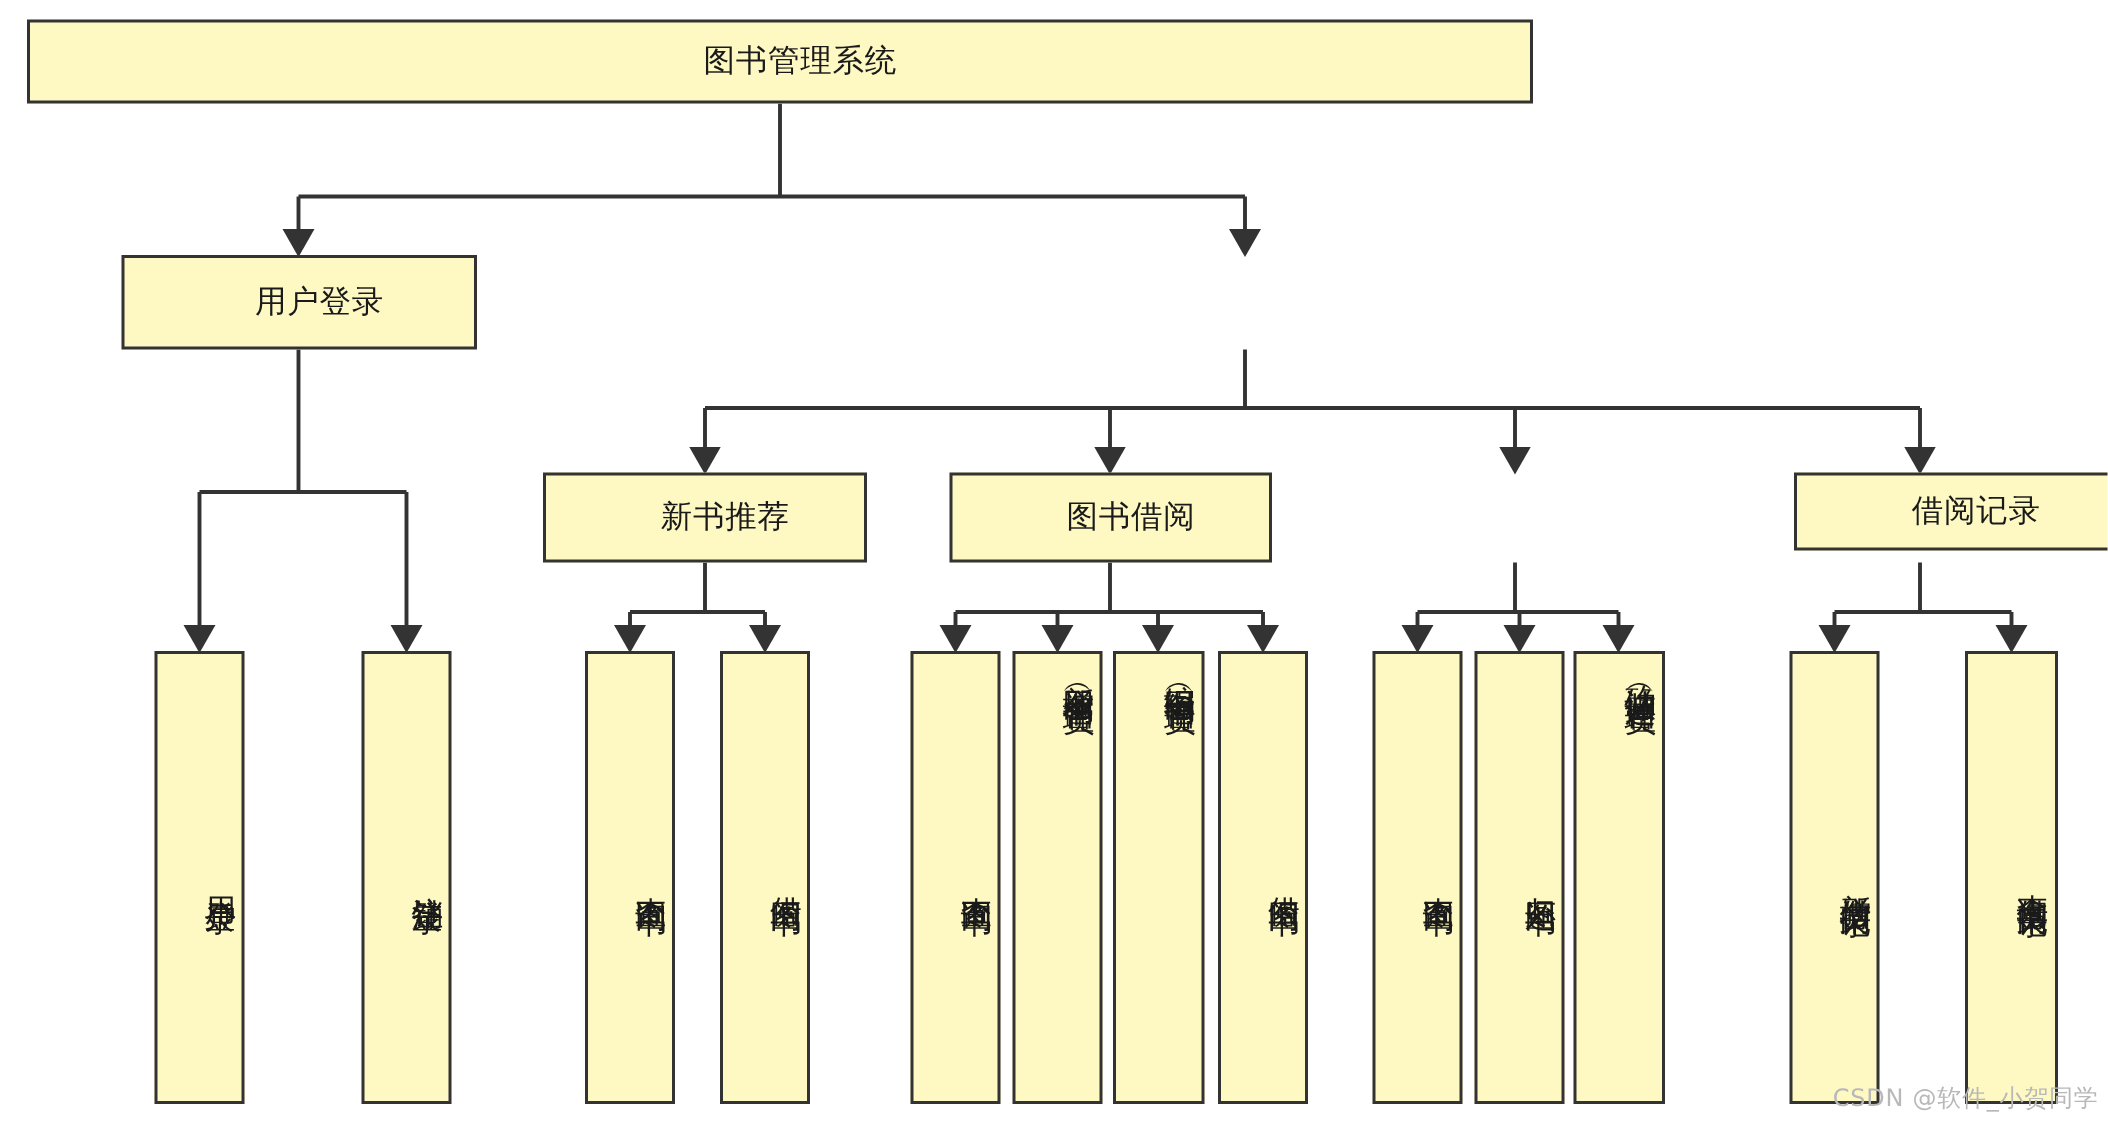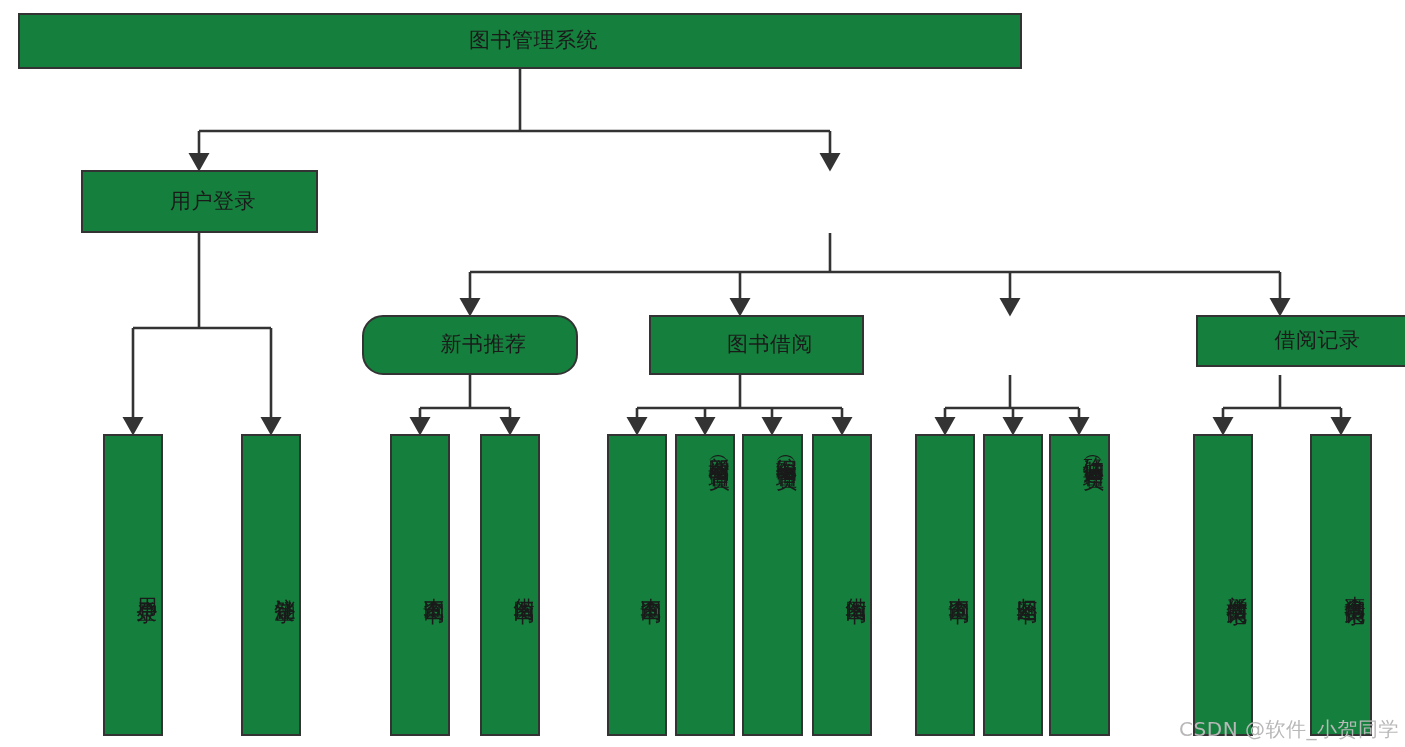--- a/index.html
+++ b/index.html
@@ -22,21 +22,21 @@
   svg#tree-svg {
     position: absolute;
     top: 0;
     left: 0;
     width: 1405px;
     height: 747px;
   }
   .node-box {
     position: absolute;
     box-sizing: border-box;
-    background: #15803d;
+    background: #fef9c3;
     border: 2.5px solid #333333;
     display: flex;
     align-items: center;
     justify-content: center;
     overflow: hidden;
     padding-left: 27px;
   }
   .node-label-h {
     font-size: 21px;
     color: #1a1a1a;
@@ -59,21 +59,21 @@
     padding-top: 4px;
   }
   .leaf-box.center-v {
     align-items: center;
     padding-top: 0;
   }
   #watermark {
     position: absolute;
     right: 6px;
     bottom: 4px;
-    font-size: 20px;
+    font-size: 16px;
     color: #b8b8b8;
     letter-spacing: 0.5px;
     white-space: nowrap;
     pointer-events: none;
   }
 </style>
 </head>
 <body>
 
 <div id="diagram-root">
@@ -122,24 +122,24 @@
   </svg>
 
   <div class="node-box" style="left: 18px; top: 13px; width: 1004px; height: 56px;">
     <span class="node-label-h">图书管理系统</span>
   </div>
 
   <div class="node-box" style="left: 81px; top: 170px; width: 237px; height: 63px;">
     <span class="node-label-h">用户登录</span>
   </div>
 
-  <div class="node-box" style="left: 362px; top: 315px; width: 216px; height: 60px; border-radius: 21px;">
+  <div class="node-box" style="left: 362px; top: 315px; width: 216px; height: 60px;">
     <span class="node-label-h">新书推荐</span>
   </div>
-  <div class="node-box" style="left: 633px; top: 315px; width: 215px; height: 60px; margin-left: 16px;">
+  <div class="node-box" style="left: 633px; top: 315px; width: 215px; height: 60px;">
     <span class="node-label-h">图书借阅</span>
   </div>
   <div class="node-box" style="left: 1172px; top: 315px; width: 216px; height: 52px; margin-left: 24px;">
     <span class="node-label-h">借阅记录</span>
   </div>
 
   <div class="node-box leaf-box center-v" style="left: 103px; top: 434px; width: 60px; height: 302px;">
     <span class="node-label-v">用户登录</span>
   </div>
   <div class="node-box leaf-box center-v" style="left: 241px; top: 434px; width: 60px; height: 302px;">

